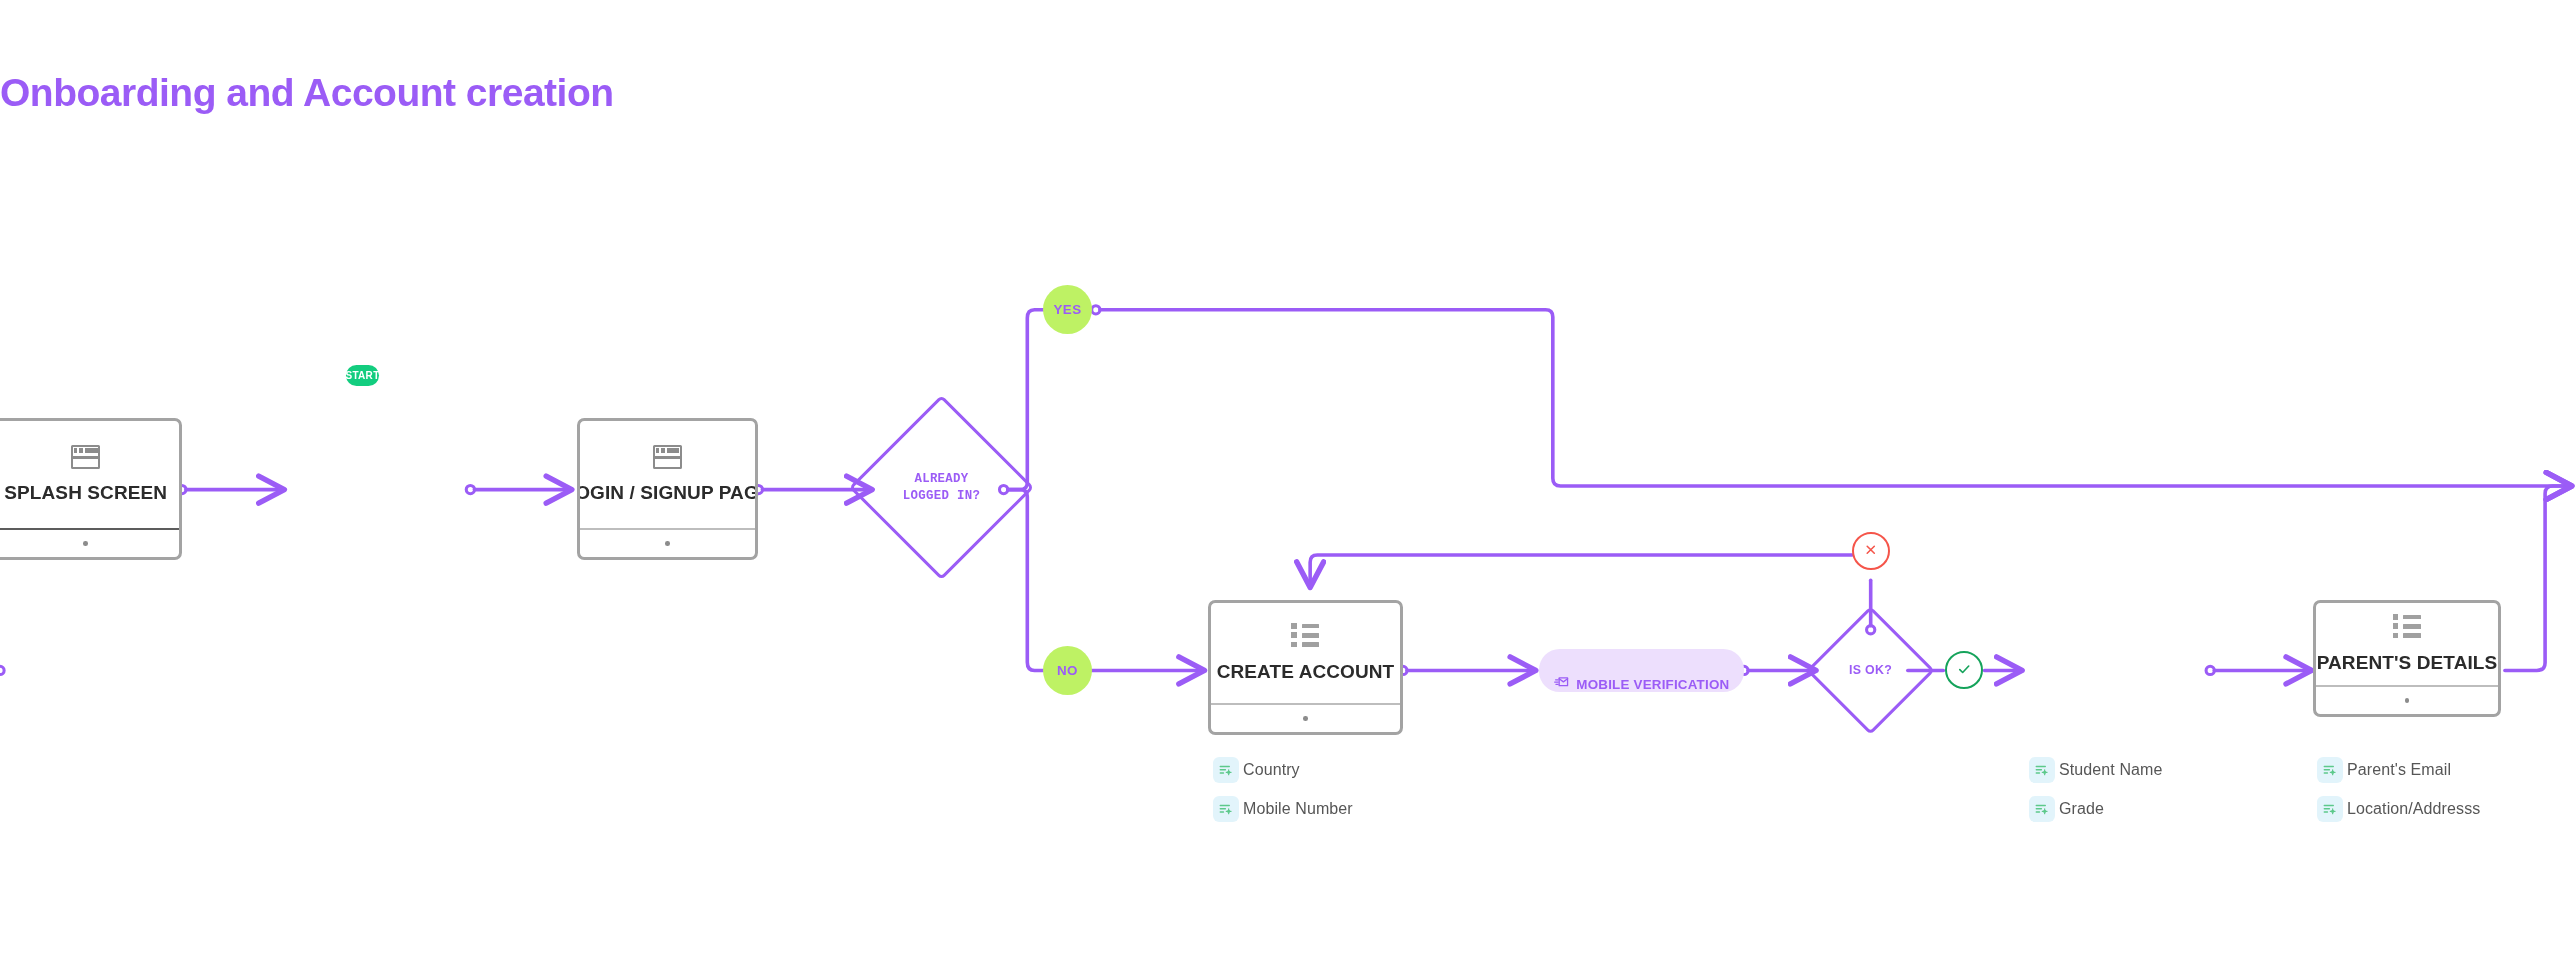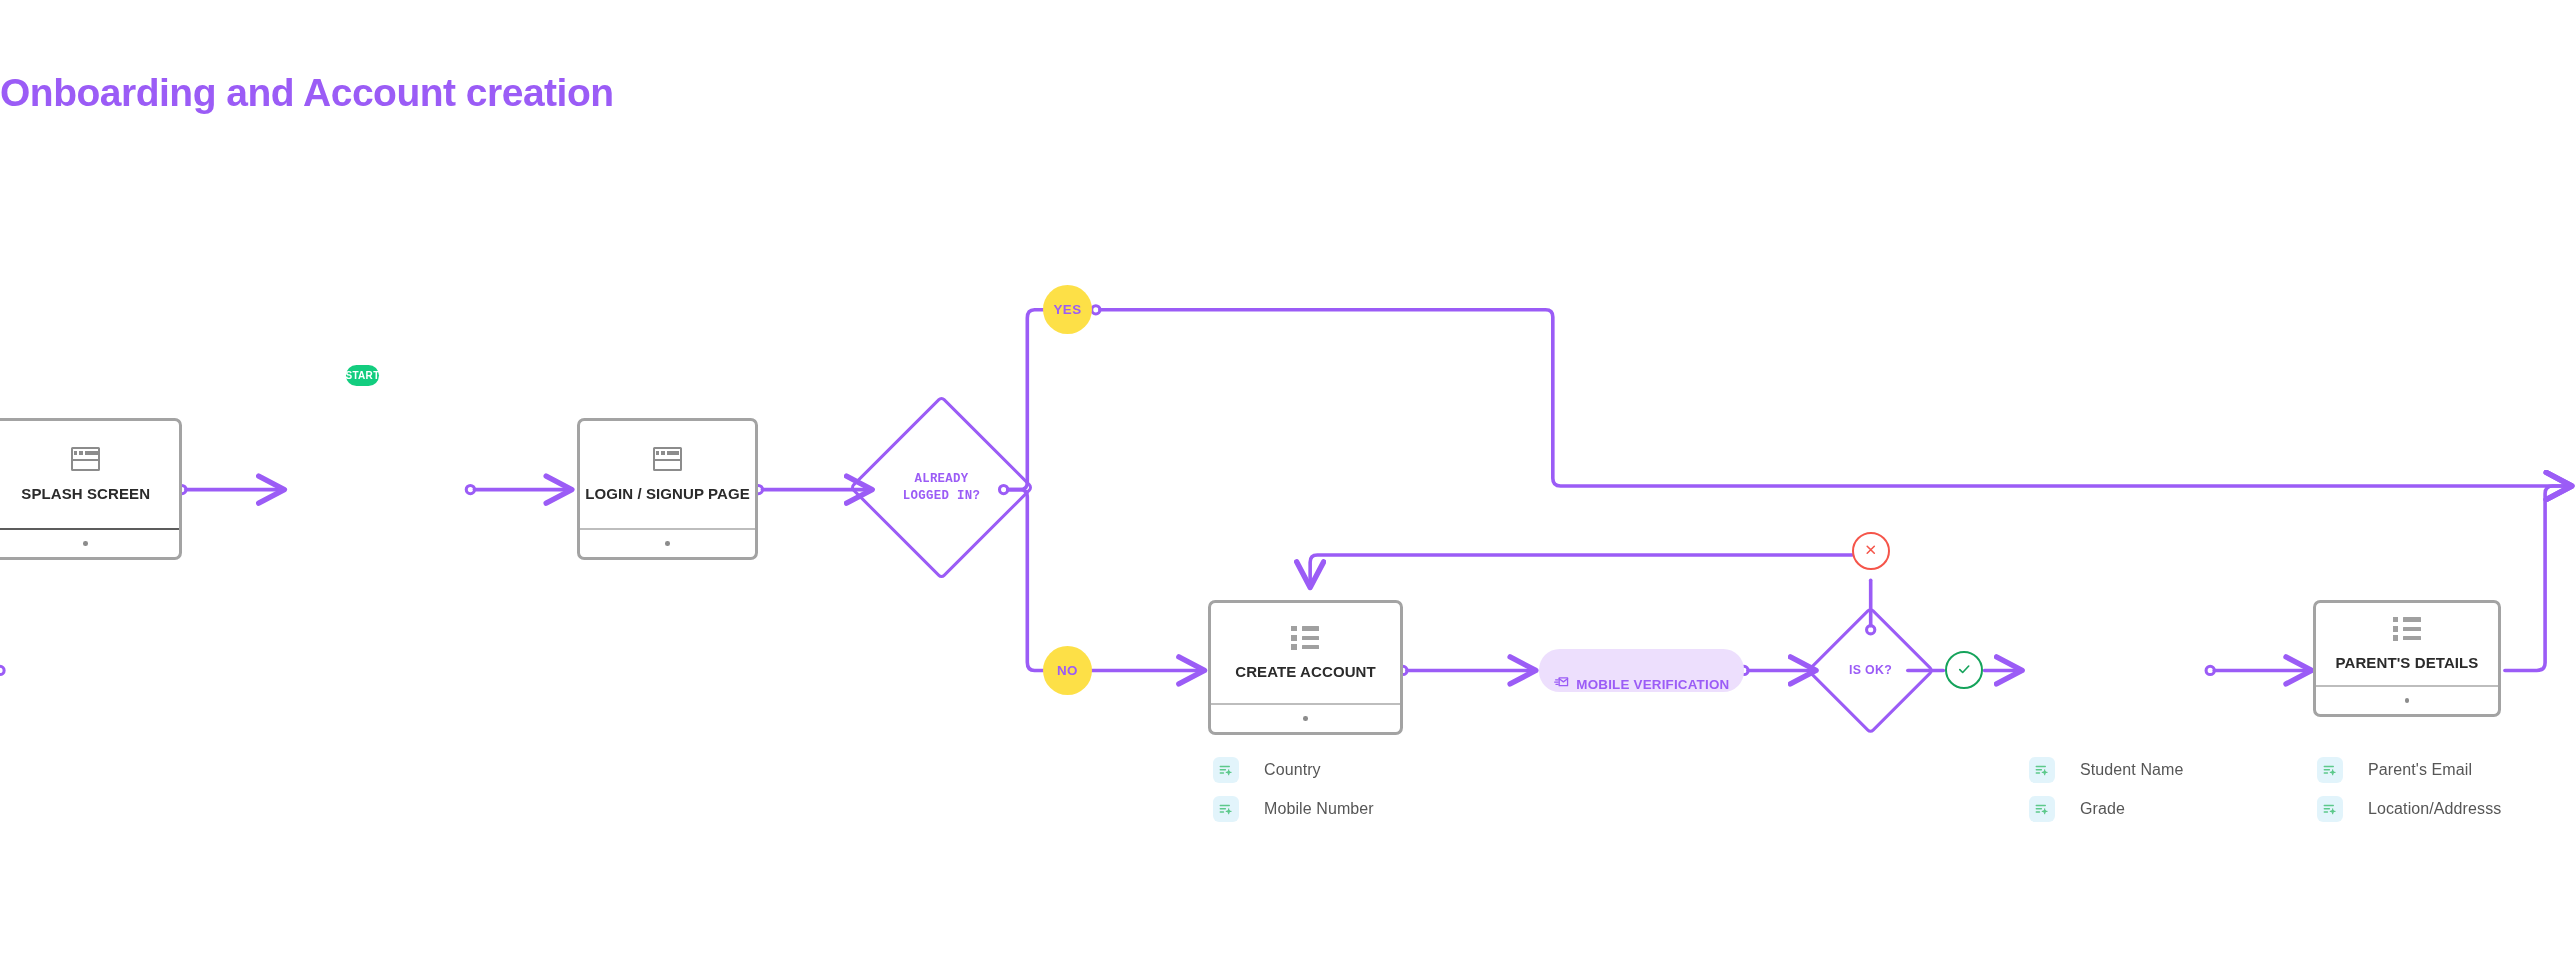--- a/index.html
+++ b/index.html
@@ -30,21 +30,21 @@
   .screen .body{
     flex:1;width:100%;display:flex;flex-direction:column;
     align-items:center;justify-content:center;gap:13.4px;
   }
   .screen .footbar{
     width:100%;height:27px;border-top:2.1px solid #bdbdbd;
     display:flex;align-items:center;justify-content:center;flex:none;
   }
   .screen .footbar .dot{width:4.6px;height:4.6px;border-radius:50%;background:#8c8c8c;}
   .screen .label{
-    font-size:15px;font-weight:700;color:#2b2b2b;letter-spacing:0.1px;
+    font-size:19px;font-weight:700;color:#2b2b2b;letter-spacing:0.1px;
     text-align:center;white-space:nowrap;
   }
   .screen.dark-foot .footbar{border-top-color:#5c5c5c;}
 
   
   .win-icon{width:29px;height:24px;position:relative;}
   .win-icon .frame{
     position:absolute;inset:0;border:2.6px solid #8c8c8c;border-radius:1.5px;box-sizing:border-box;
   }
   .win-icon .bar{
@@ -79,42 +79,42 @@
     letter-spacing:0.3px;white-space:pre-line;
   }
 
   
   .pill-start{
     position:absolute;background:#13cd7f;color:#ffffff;border-radius:20.6px;
     display:flex;align-items:center;justify-content:center;
     font-size:10px;font-weight:700;letter-spacing:0.3px;
   }
   .pill-branch{
-    position:absolute;background:#fde047;border-radius:50%;
+    position:absolute;background:#bef264;border-radius:50%;
     display:flex;align-items:center;justify-content:center;
     font-size:13.4px;font-weight:700;color:#9b5cf6;letter-spacing:0.4px;
   }
   .pill-action{
     position:absolute;background:#eddffd;border-radius:20.6px;
     display:flex;align-items:flex-end;justify-content:center;gap:7.2px;
     font-size:13.4px;font-weight:700;color:#9b5cf6;letter-spacing:0.2px;
     padding:0 17.5px;box-sizing:border-box;white-space:nowrap;
   }
 
   
   .status-circle{
     position:absolute;border-radius:50%;box-sizing:border-box;
     display:flex;align-items:center;justify-content:center;background:#ffffff;
   }
   .status-circle.fail{border:2.6px solid #f5554a;}
   .status-circle.pass{border:2.6px solid #15a35b;}
 
   
   .annos{position:absolute;display:flex;flex-direction:column;gap:13px;}
-  .anno{display:flex;align-items:center;gap:25px;}
+  .anno{display:flex;align-items:center;gap:4px;}
   .anno .badge{
     width:26px;height:26px;border-radius:6.2px;background:#e2f4fb;
     display:flex;align-items:center;justify-content:center;flex:none;
   }
   .anno .badge svg{display:block;}
   .anno .atxt{font-size:16px;color:#565656;white-space:nowrap;letter-spacing:0.1px;}
 </style>
 </head>
 <body>
 

